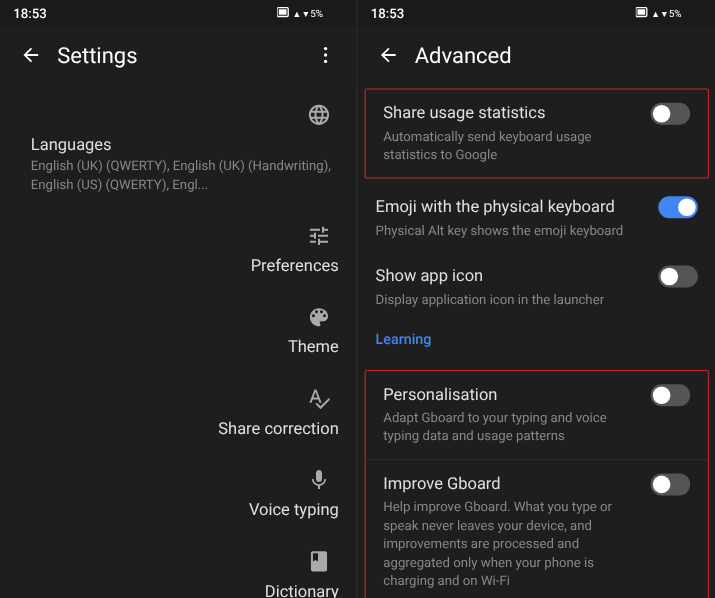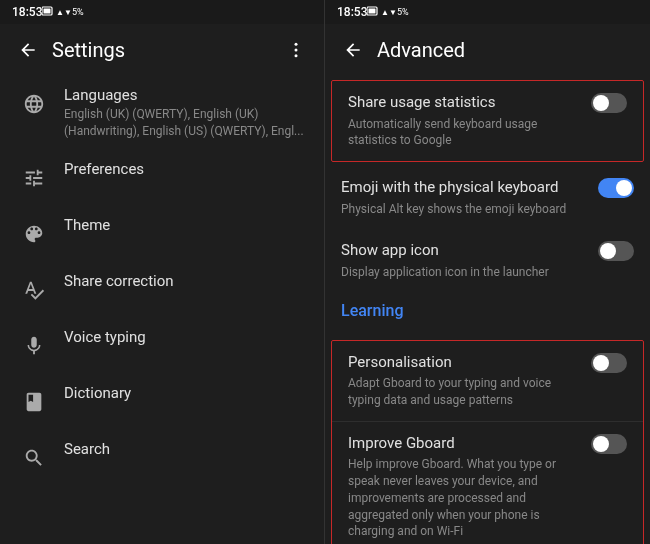--- a/index.html
+++ b/index.html
@@ -8,21 +8,21 @@
       height: 544px;
       display: flex;
       font-family: 'Roboto', Arial, sans-serif;
       background: #1a1a1a;
       overflow: hidden;
     }
 
     
     .status-bar {
       display: flex;
-      justify-content: flex-start;
+      justify-content: space-between;
       align-items: center;
       padding: 4px 12px;
       height: 24px;
       background: #1a1a1a;
     }
     .status-time {
       font-size: 12px;
       color: #fff;
       font-weight: 500;
     }
@@ -89,24 +89,25 @@
     
     .settings-list {
       flex: 1;
       overflow-y: auto;
       overflow-x: hidden;
     }
     .settings-list::-webkit-scrollbar { width: 0; }
 
     .setting-item {
       display: flex;
-      align-items: flex-start;
+      align-items: flex-end;
       padding: 10px 16px;
       cursor: pointer;
       min-height: 56px;
+      flex-direction: column;
     }
 
     .setting-icon {
       width: 36px;
       height: 36px;
       display: flex;
       align-items: center;
       justify-content: center;
       flex-shrink: 0;
       color: #aaa;
@@ -175,21 +176,21 @@
       border-radius: 50%;
       background: #fff;
       top: 2px;
     }
     .toggle.off::after { left: 2px; }
     .toggle.on::after { right: 2px; }
 
     
     .section-label {
       padding: 8px 16px 4px;
-      font-size: 16px;
+      font-size: 13px;
       color: #4285f4;
       font-weight: 500;
     }
 
     
     .find-out-more {
       padding: 10px 16px;
       font-size: 13px;
       color: #4285f4;
       cursor: pointer;

